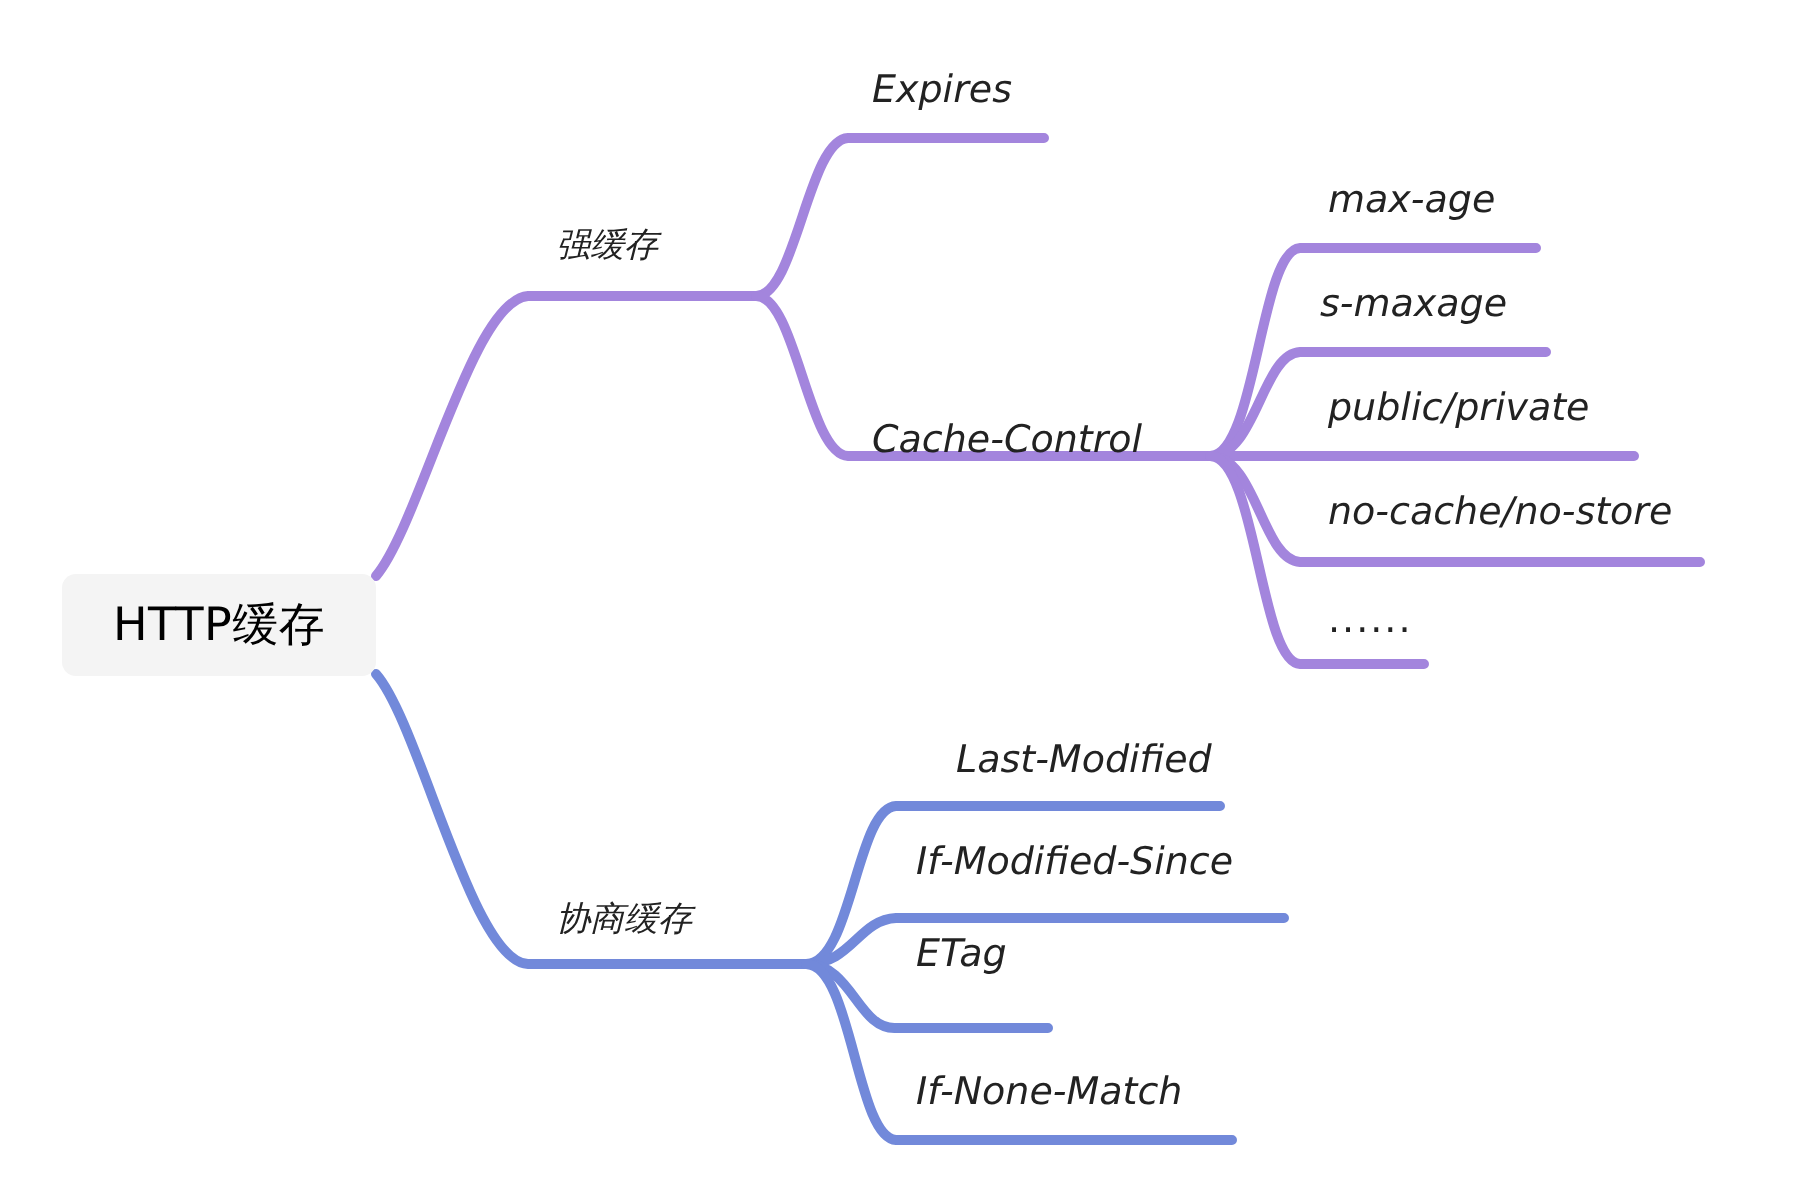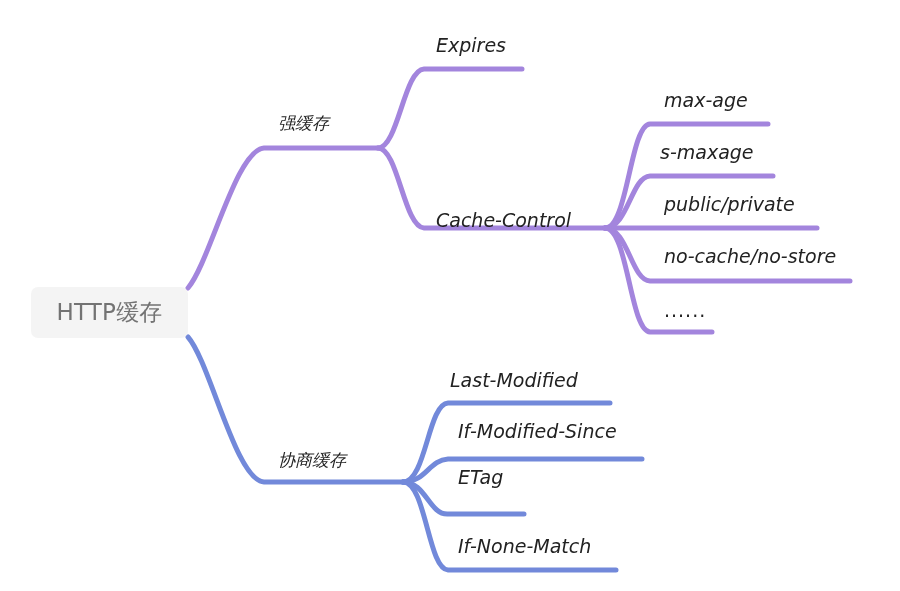--- a/index.html
+++ b/index.html
@@ -37,21 +37,21 @@
     height: 51px;
     background: #f4f4f4;
     border-radius: 7px;
     display: flex;
     align-items: center;
     justify-content: center;
     box-sizing: border-box;
   }
   .root-label {
     font-size: 23px;
-    color: #737373;
+    color: #000000;
     letter-spacing: 0.2px;
     white-space: nowrap;
   }
   .node-label {
     position: absolute;
     font-size: 19px;
     color: #222222;
     white-space: nowrap;
     line-height: 1;
     font-style: italic;
@@ -128,21 +128,21 @@
   </div>
 
   <div class="node-label" style="left:664px; top:195px;">
     <span>public/private</span>
   </div>
 
   <div class="dots-label" style="left:664px; top:301px;">
     <span>......</span>
   </div>
 
-  <div class="node-label" style="left:450px; top:371px;">
+  <div class="node-label" style="left:478px; top:371px;">
     <span>Last-Modified</span>
   </div>
 
   <div class="node-label" style="left:458px; top:422px;">
     <span>If-Modified-Since</span>
   </div>
 
   <div class="node-label" style="left:458px; top:468px;">
     <span>ETag</span>
   </div>

